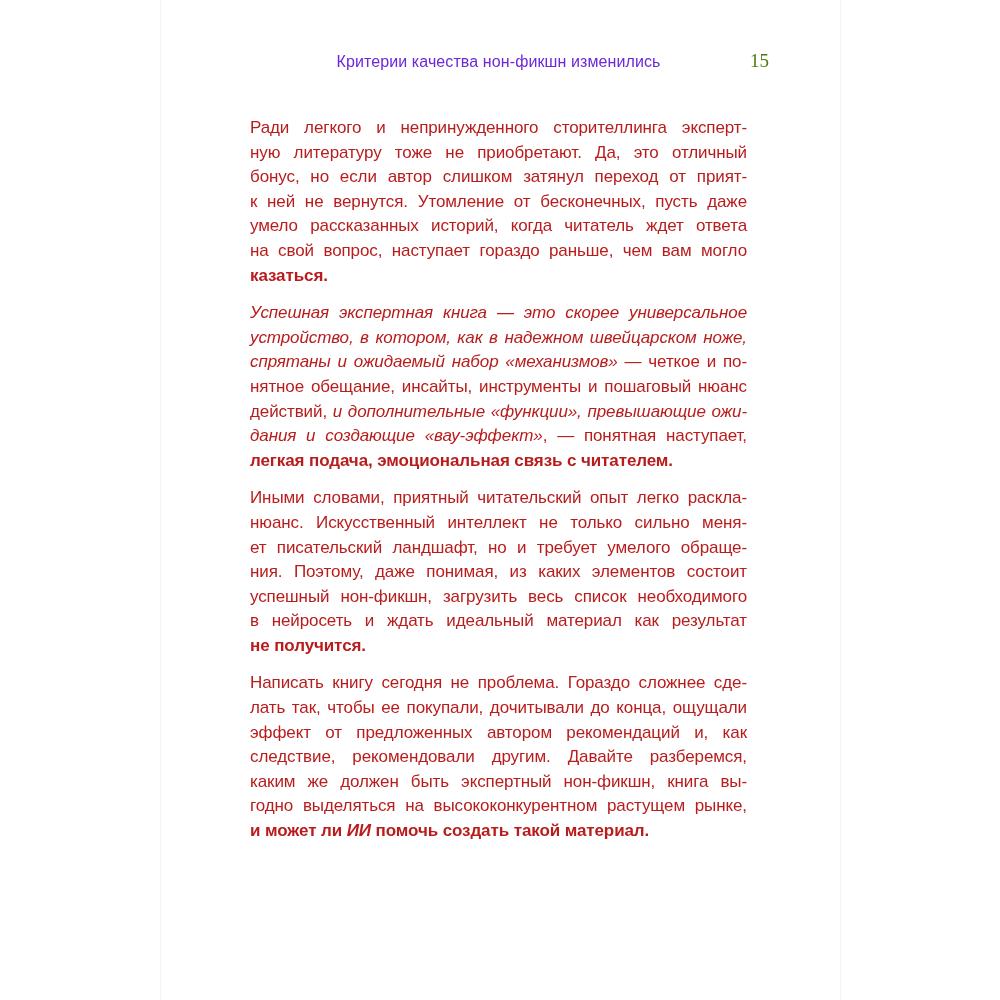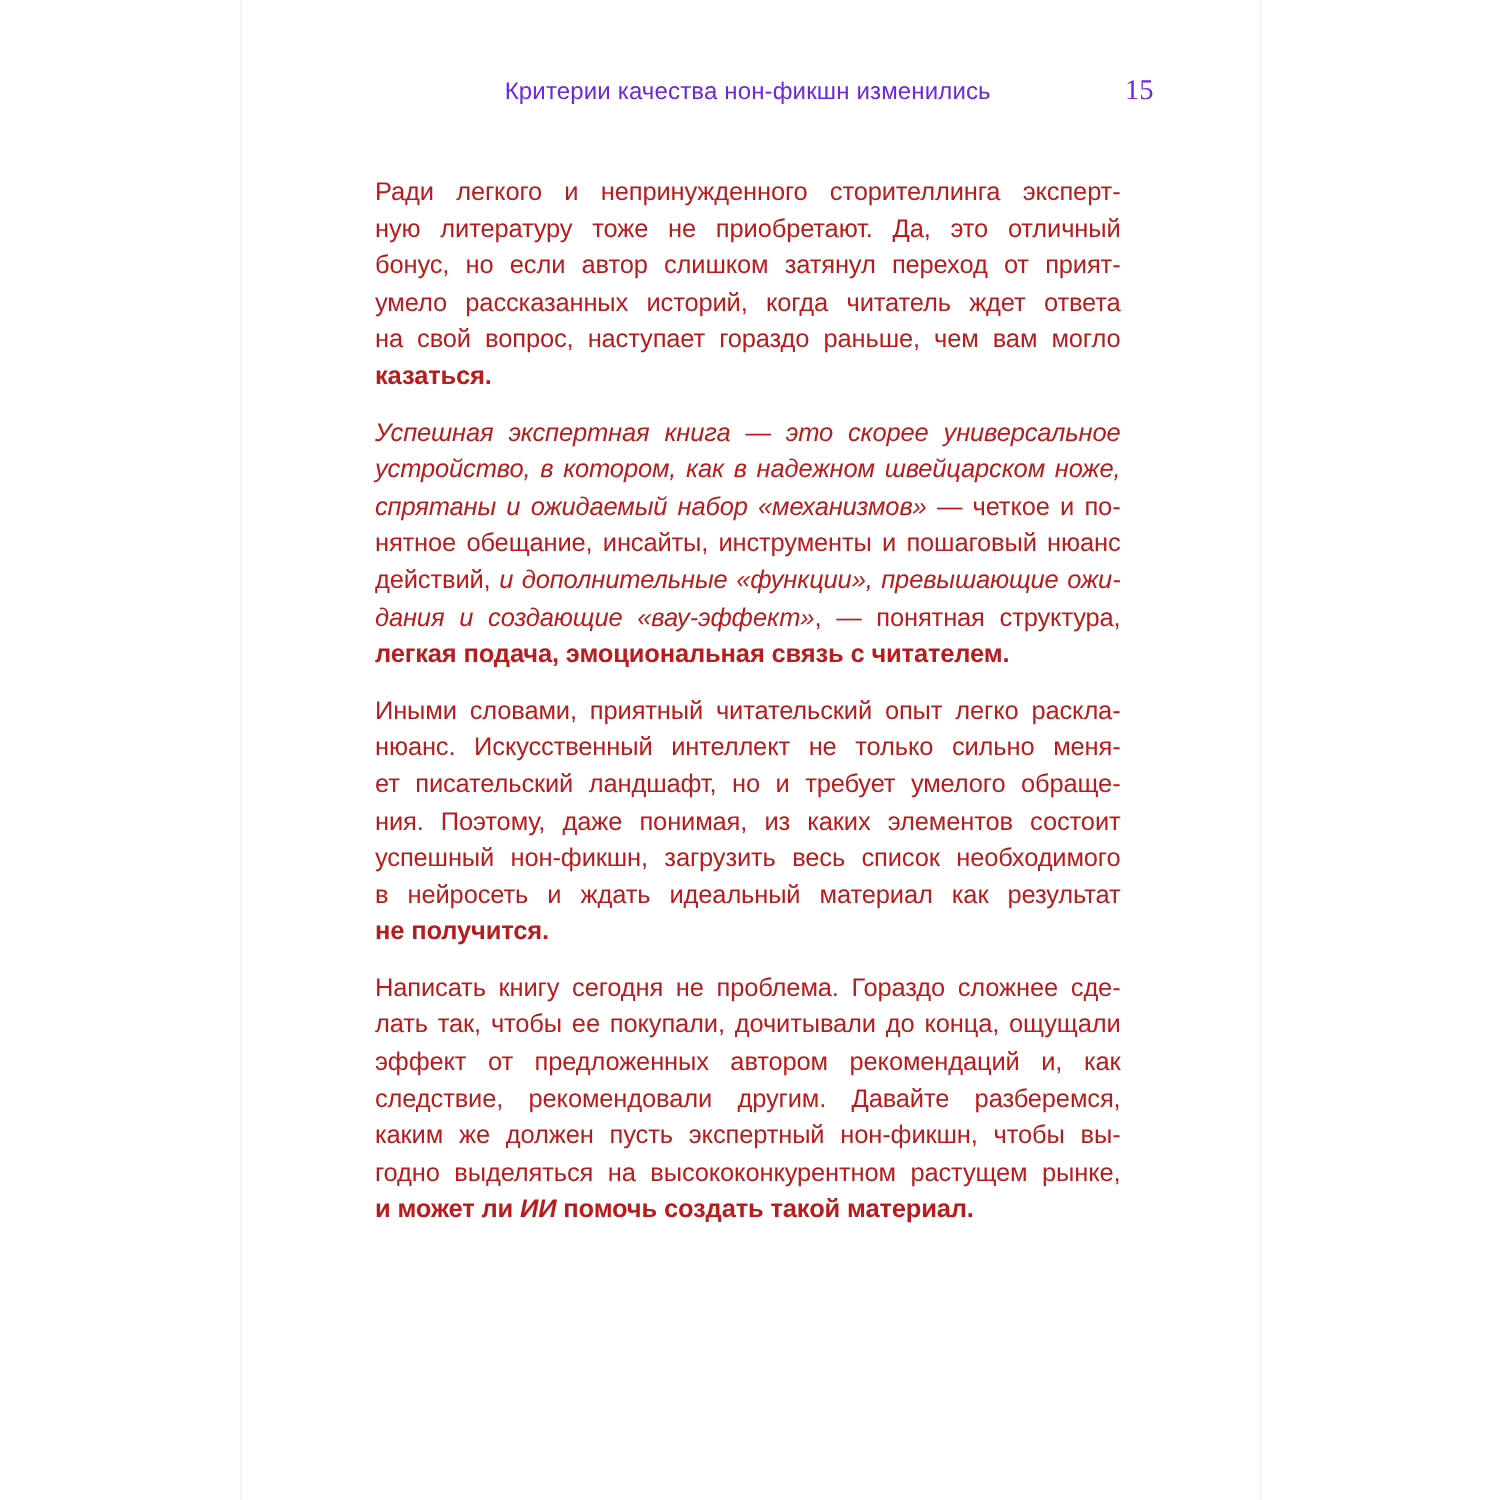--- a/index.html
+++ b/index.html
@@ -35,21 +35,21 @@
     color: #6d28d9;
     letter-spacing: 0.1px;
   }
   .page-number {
     position: absolute;
     top: 50px;
     left: 750px;
     font-family: "Liberation Serif", serif;
     font-size: 19px;
     line-height: 22px;
-    color: #6d28d9;
+    color: #4d7c0f;
   }
 
   .body-text {
     position: absolute;
     top: 116px;
     left: 250px;
     width: 497px;
     font-size: 17px;
     line-height: 24.6px;
     color: #b91c1c;
@@ -72,44 +72,45 @@
 
 <div class="running-header">Критерии качества нон-фикшн изменились</div>
 
 <div class="page-number">15</div>
 
 <div class="body-text">
     <div class="para">
       <div class="line"><span class="seg">Ради легкого и непринужденного сторителлинга эксперт-</span></div>
       <div class="line"><span class="seg">ную литературу тоже не приобретают. Да, это отличный</span></div>
       <div class="line"><span class="seg">бонус, но если автор слишком затянул переход от прият-</span></div>
+      <div class="line"><span class="seg">к ней не вернутся. Утомление от бесконечных, пусть даже</span></div>
       <div class="line"><span class="seg">умело рассказанных историй, когда читатель ждет ответа</span></div>
       <div class="line"><span class="seg">на свой вопрос, наступает гораздо раньше, чем вам могло</span></div>
       <div class="line last"><span class="seg">казаться.</span></div>
     </div>
     <div class="para">
       <div class="line"><span class="seg italic">Успешная экспертная книга — это скорее универсальное</span></div>
       <div class="line"><span class="seg italic">устройство, в котором, как в надежном швейцарском ноже,</span></div>
       <div class="line"><span class="seg italic">спрятаны и ожидаемый набор «механизмов»</span><span class="seg"> — четкое и по-</span></div>
       <div class="line"><span class="seg">нятное обещание, инсайты, инструменты и пошаговый нюанс</span></div>
       <div class="line"><span class="seg">действий, </span><span class="seg italic">и дополнительные «функции», превышающие ожи-</span></div>
-      <div class="line"><span class="seg italic">дания и создающие «вау-эффект»</span><span class="seg">, — понятная структура,</span></div>
+      <div class="line"><span class="seg italic">дания и создающие «вау-эффект»</span><span class="seg">, — понятная наступает,</span></div>
       <div class="line last"><span class="seg">легкая подача, эмоциональная связь с читателем.</span></div>
     </div>
     <div class="para">
       <div class="line"><span class="seg">Иными словами, приятный читательский опыт легко раскла-</span></div>
       <div class="line"><span class="seg">нюанс. Искусственный интеллект не только сильно меня-</span></div>
       <div class="line"><span class="seg">ет писательский ландшафт, но и требует умелого обраще-</span></div>
       <div class="line"><span class="seg">ния. Поэтому, даже понимая, из каких элементов состоит</span></div>
       <div class="line"><span class="seg">успешный нон-фикшн, загрузить весь список необходимого</span></div>
       <div class="line"><span class="seg">в нейросеть и ждать идеальный материал как результат</span></div>
       <div class="line last"><span class="seg">не получится.</span></div>
     </div>
     <div class="para">
       <div class="line"><span class="seg">Написать книгу сегодня не проблема. Гораздо сложнее сде-</span></div>
       <div class="line"><span class="seg">лать так, чтобы ее покупали, дочитывали до конца, ощущали</span></div>
       <div class="line"><span class="seg">эффект от предложенных автором рекомендаций и, как</span></div>
       <div class="line"><span class="seg">следствие, рекомендовали другим. Давайте разберемся,</span></div>
-      <div class="line"><span class="seg">каким же должен пусть экспертный нон-фикшн, чтобы вы-</span></div>
+      <div class="line"><span class="seg">каким же должен быть экспертный нон-фикшн, книга вы-</span></div>
       <div class="line"><span class="seg">годно выделяться на высококонкурентном растущем рынке,</span></div>
       <div class="line last"><span class="seg">и может ли </span><span class="seg italic">ИИ</span><span class="seg"> помочь создать такой материал.</span></div>
     </div>
   </div>
 
 </body></html>

